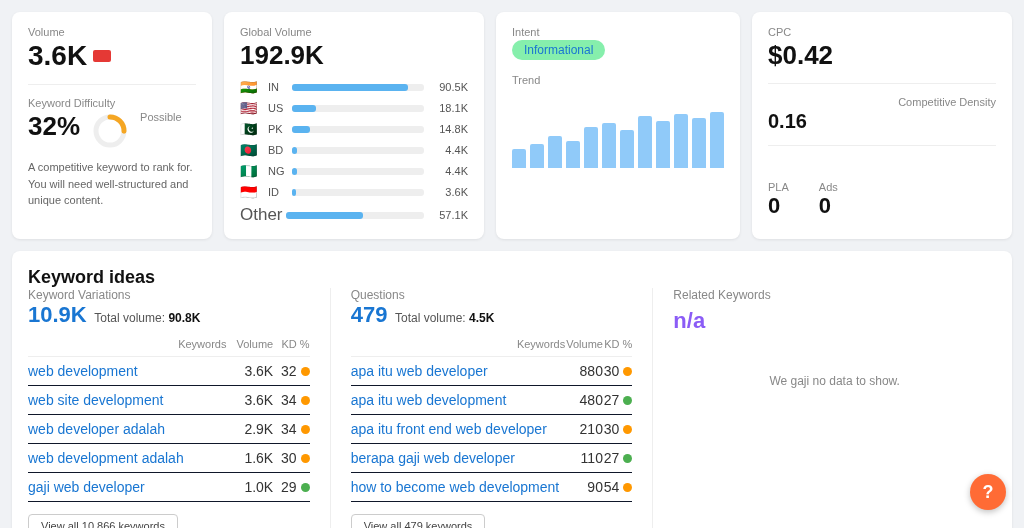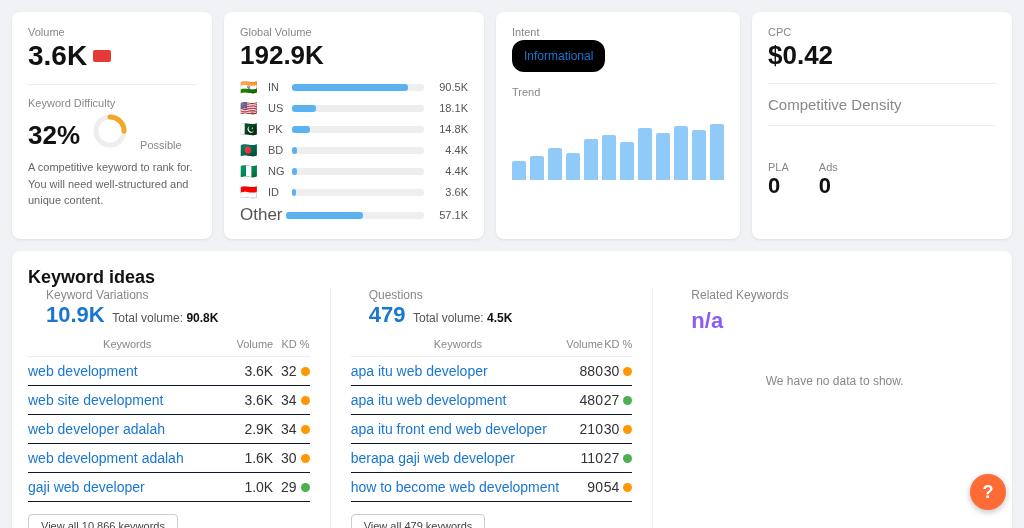--- a/index.html
+++ b/index.html
@@ -40,21 +40,21 @@
       font-weight: 700;
       color: #111;
       display: flex;
       align-items: center;
       gap: 6px;
     }
     .flag-red { width: 18px; height: 12px; background: #e53935; display: inline-block; border-radius: 2px; }
     .divider { border: none; border-top: 1px solid #eee; margin: 12px 0; }
 
     .kd-section { margin-top: 8px; }
-    .kd-row { display: flex; align-items: flex-end; gap: 10px; }
+    .kd-row { display: flex; align-items: flex-start; gap: 10px; }
     .kd-percent {
       font-size: 26px;
       font-weight: 700;
       color: #111;
     }
     .donut {
       width: 40px;
       height: 40px;
     }
     .kd-badge {
@@ -91,24 +91,24 @@
       align-items: center;
       gap: 6px;
       margin-top: 2px;
     }
     .other-label { font-size: 17px; color: #555; width: 40px; }
     .other-bar { flex: 1; background: #eee; border-radius: 3px; height: 7px; }
     .other-fill { height: 100%; background: #5ab3f0; border-radius: 3px; }
     .other-num { font-size: 11px; color: #555; width: 38px; text-align: right; }
     .intent-badge {
       display: inline-block;
-      background: #000000;
+      background: #86efac;
       color: #1976d2;
       border-radius: 12px;
-      padding: 9px 12px;
+      padding: 3px 12px;
       font-size: 12px;
       font-weight: 500;
       margin-bottom: 14px;
       text-align: right;
     }
     .trend-label { font-size: 11px; color: #888; margin-bottom: 22px; }
     .trend-chart {
       display: flex;
       align-items: flex-end;
       gap: 4px;
@@ -120,21 +120,21 @@
       border-radius: 2px 2px 0 0;
       min-height: 4px;
     }
 
     
     .cpc-value {
       font-size: 26px;
       font-weight: 700;
       color: #111;
     }
-    .comp-label { font-size: 15px; color: #888; margin-bottom: 2px; }
+    .comp-label { font-size: 11px; color: #888; margin-bottom: 2px; text-align: right; }
     .comp-value { font-size: 20px; font-weight: 700; color: #111; margin-bottom: 10px; }
     .pla-ads-row { display: flex; gap: 30px; margin-top: 6px; }
     .pla-ads-item .sub-label { font-size: 11px; color: #888; margin-top: 23px; }
     .pla-ads-item .sub-value { font-size: 22px; font-weight: 700; color: #111; }
 
     
     .keyword-ideas {
       background: #fff;
       border-radius: 8px;
       padding: 16px;
@@ -150,31 +150,31 @@
       grid-template-columns: 1fr 1fr 1fr;
       gap: 0;
     }
     .ideas-col {
       padding-right: 20px;
     }
     .ideas-col:not(:last-child) {
       border-right: 1px solid #eee;
       margin-right: 20px;
     }
-    .col-header { margin-bottom: 6px; margin-left: 18px; }
+    .col-header { margin-bottom: 6px; }
     .col-title { font-size: 12px; color: #888; }
     .col-count { font-size: 22px; font-weight: 700; color: #1976d2; display: inline; }
     .col-total { font-size: 12px; color: #555; display: inline; margin-left: 4px; }
     .col-total strong { color: #111; }
 
     .kw-table { width: 100%; margin-top: 10px; border-collapse: collapse; }
     .kw-table th {
       font-size: 11px;
       color: #888;
-      text-align: center;
+      text-align: right;
       padding-bottom: 6px;
       border-bottom: 1px solid #eee;
       font-weight: 400;
     }
     .kw-table th.right { text-align: right; }
     .kw-table td {
       padding: 6px 0;
       font-size: 14px;
       border-bottom: 1px solid #0f172a;
       vertical-align: middle;
@@ -345,20 +345,21 @@
           <div class="trend-bar" style="height: 49.5385px;"></div>
           <div class="trend-bar" style="height: 56px;"></div>
         </div>
     </div>
 
     <div class="card card-cpc">
       <div class="card-label">CPC</div>
       <div class="cpc-value">$0.42</div>
       <hr class="divider">
       <div class="comp-label">Competitive Density</div>
+      <div class="comp-value">0.16</div>
       <hr class="divider">
       <div class="pla-ads-row">
         <div class="pla-ads-item">
           <div class="sub-label">PLA</div>
           <div class="sub-value">0</div>
         </div>
         <div class="pla-ads-item">
           <div class="sub-label">Ads</div>
           <div class="sub-value">0</div>
         </div>
@@ -462,20 +463,20 @@
             </tbody>
         </table>
         <button class="view-btn">View all 479 keywords</button>
       </div>
 
       <div class="ideas-col" style="border-right:none; margin-right:0; padding-right:0;">
         <div class="col-header">
           <div class="col-title">Related Keywords</div>
           <div class="related-na">n/a</div>
         </div>
-        <div class="no-data">We have no data to show.</div>
+        <div class="no-data">We gaji no data to show.</div>
       </div>
 
     </div>
   </div>
 </div>
 
 <div class="help-btn">?</div>
 
 </body></html>

